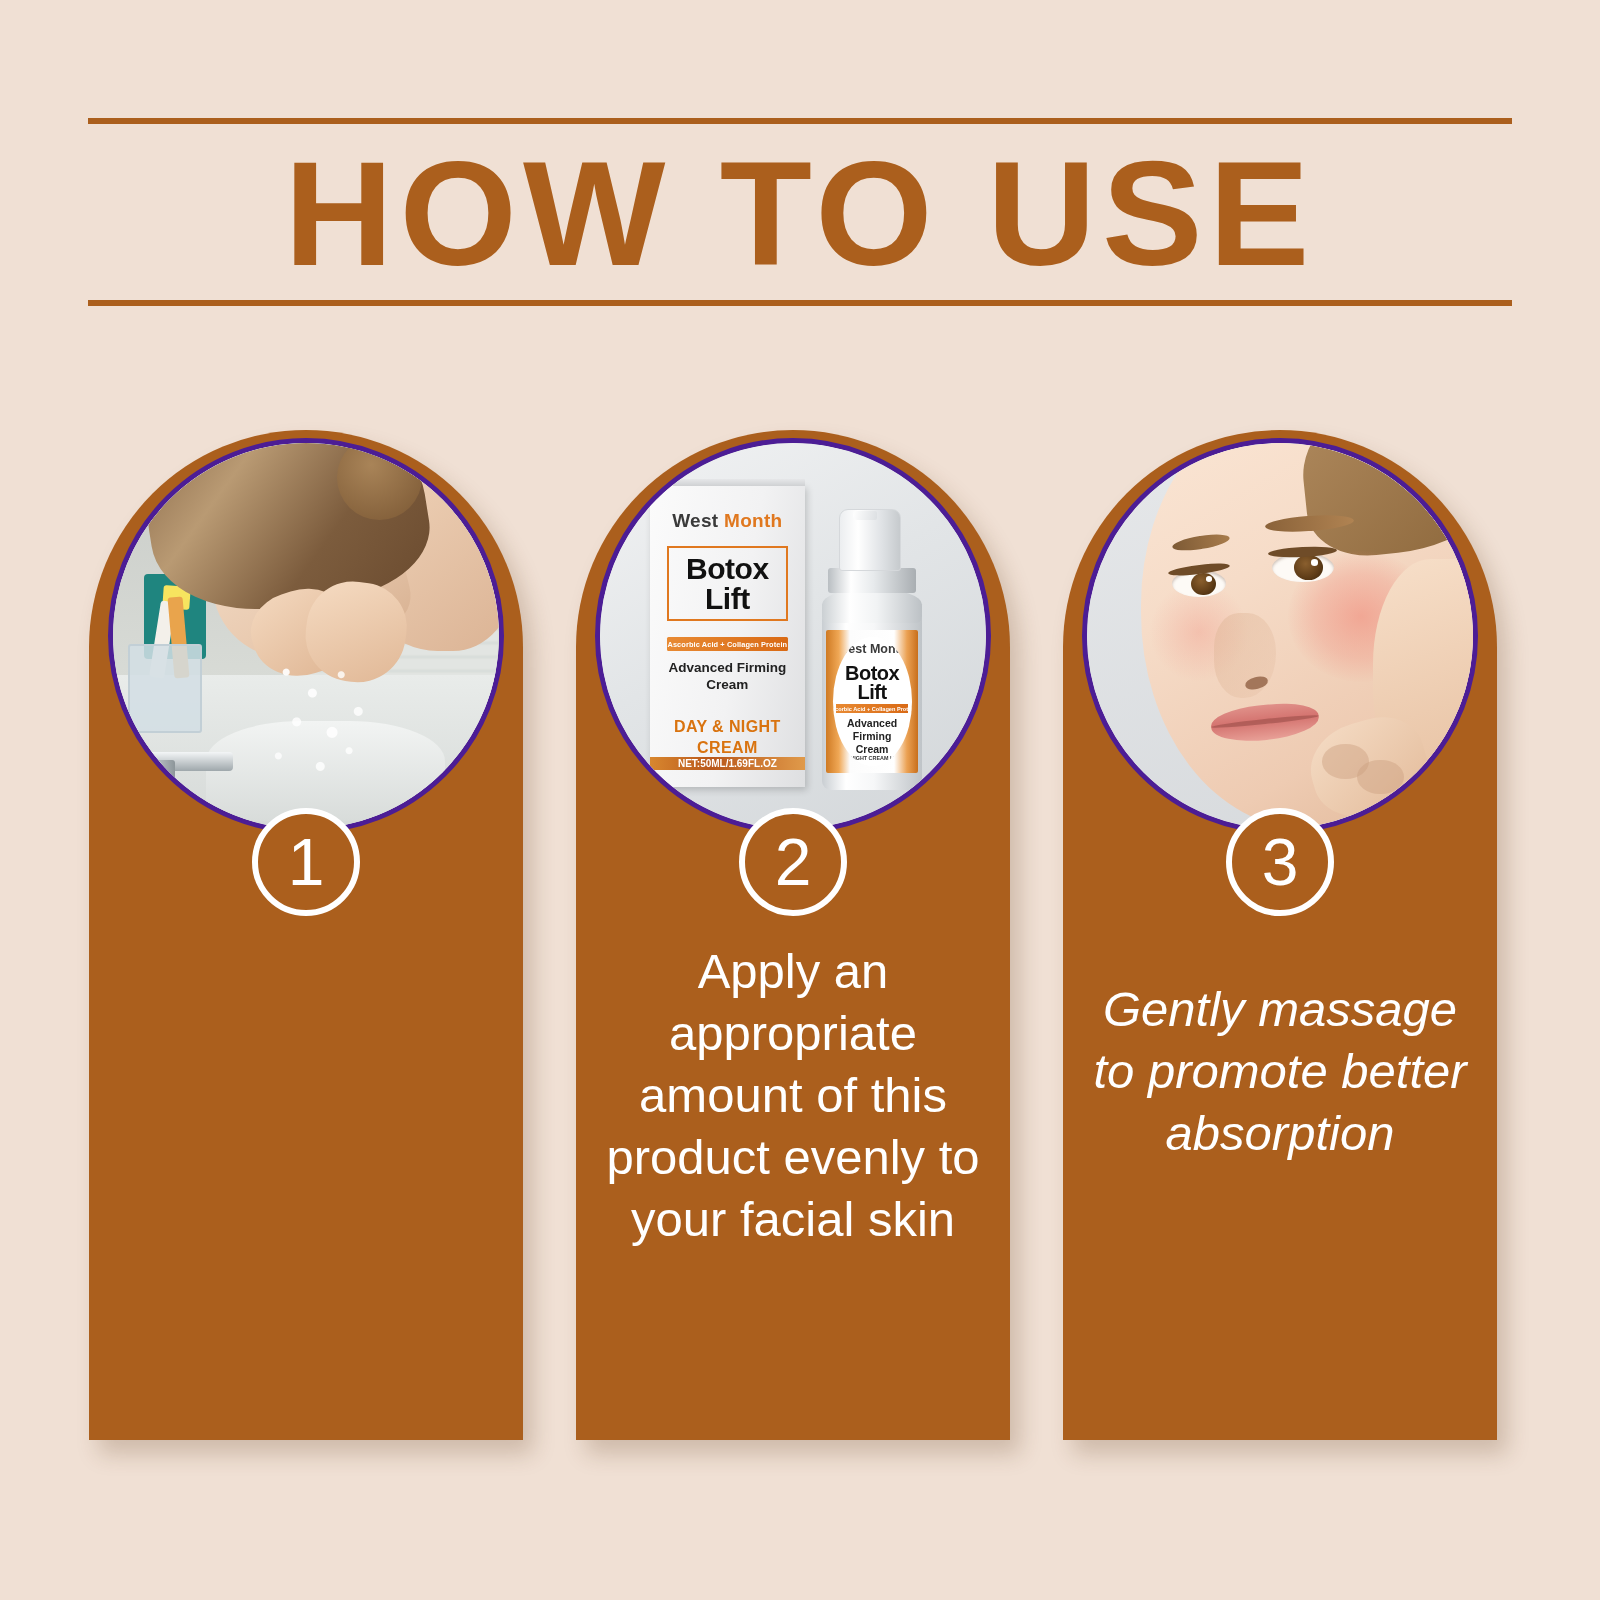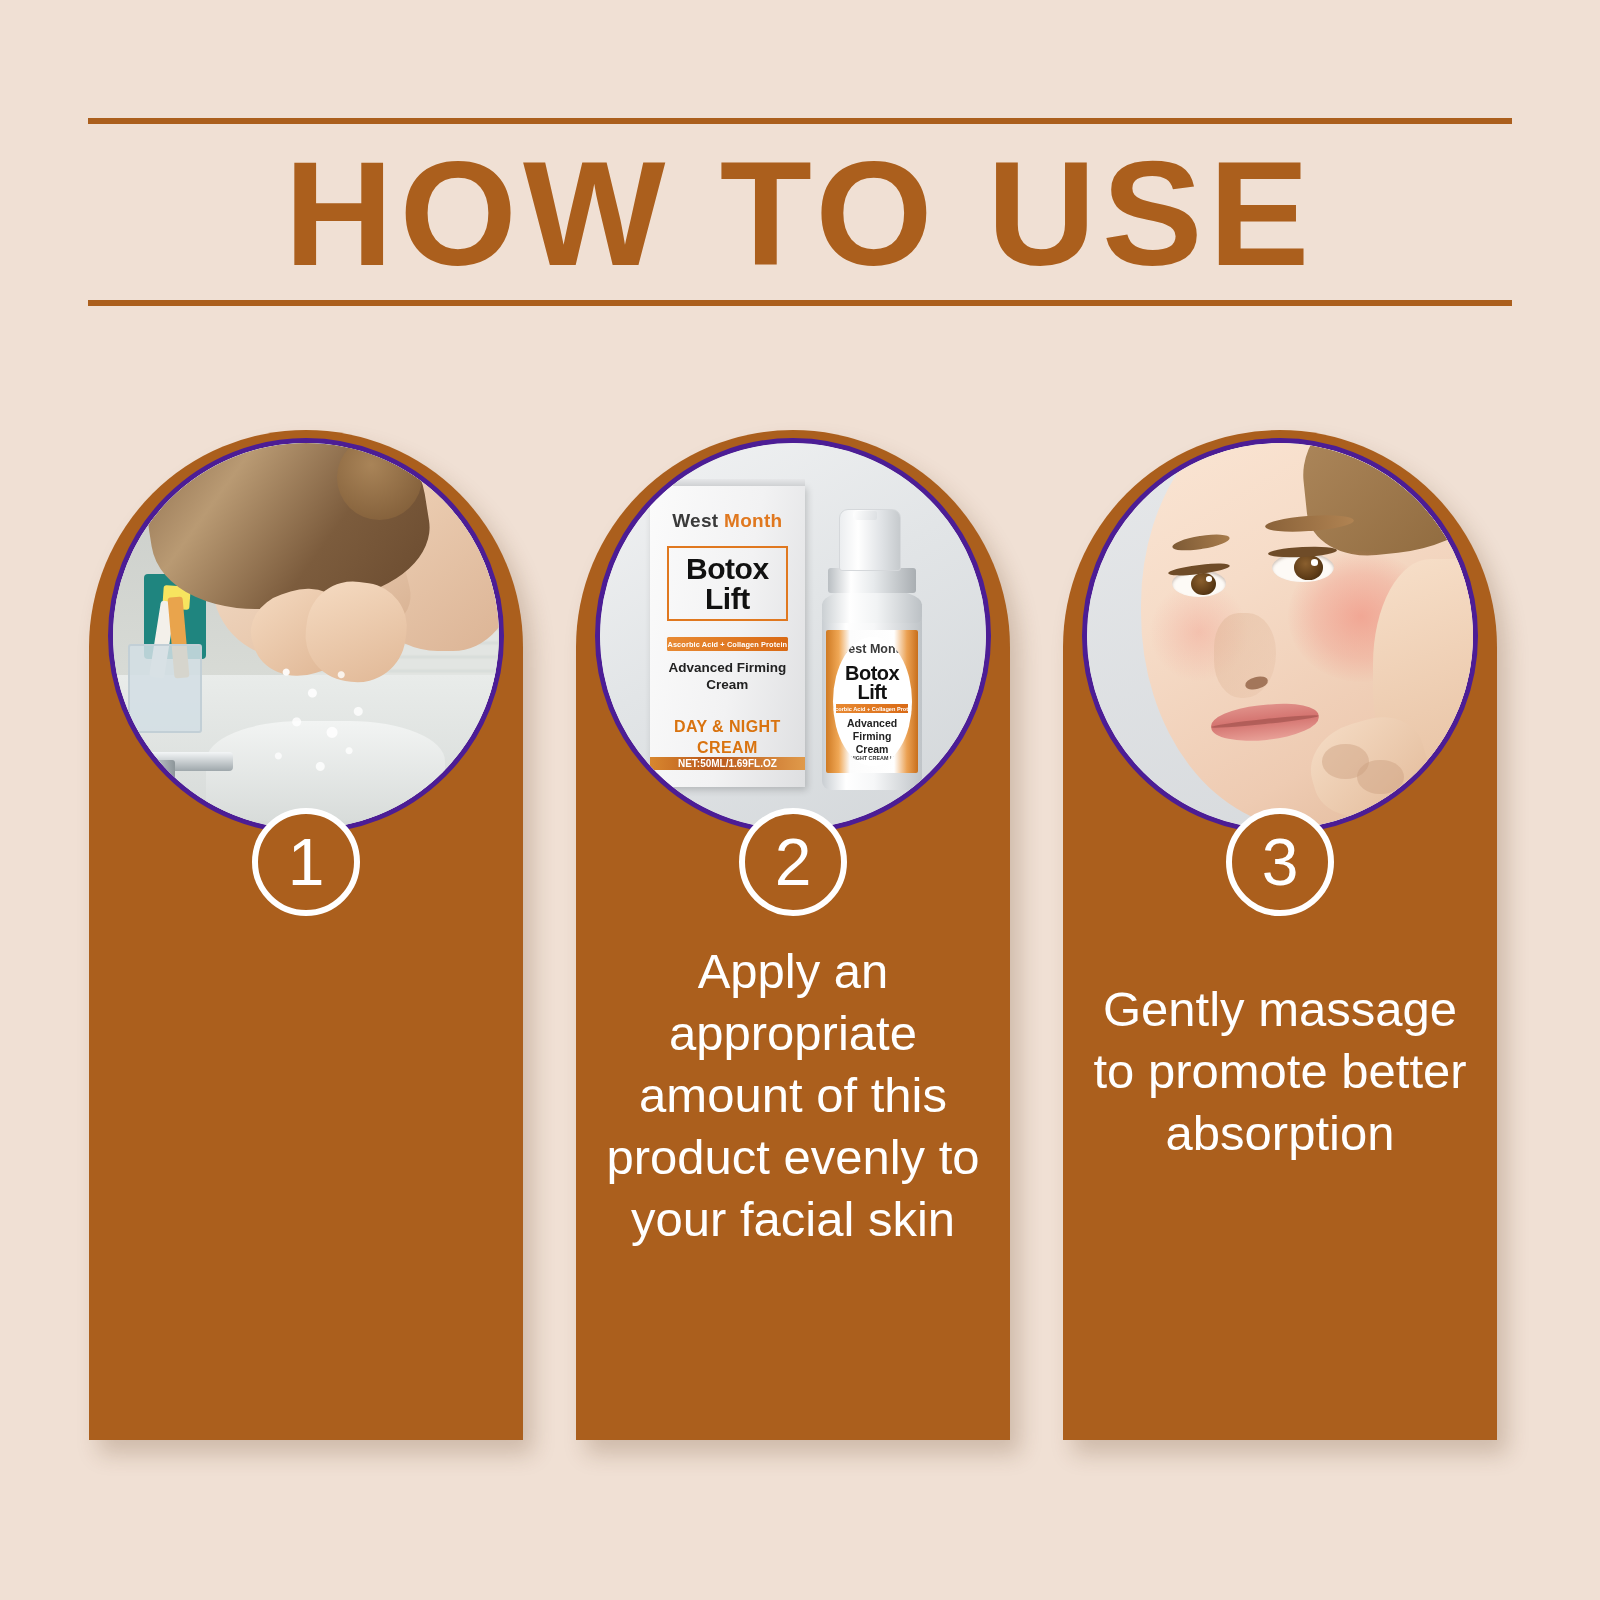--- a/index.html
+++ b/index.html
@@ -117,21 +117,21 @@
     right: 22px;
     top: 500px;
     color: #ffffff;
     font-size: 49px;
     line-height: 62px;
     font-weight: 300;
     text-align: center;
   }
   .card.c1 .caption { top: 578px; }
   .card.c2 .caption { top: 510px; }
-  .card.c3 .caption { top: 548px; }
+  .card.c3 .caption { top: 548px; font-style: italic; }
 
   
   .sc-wash { position:absolute; inset:0; background:#cfd4d2; }
   .sc-wash .wall      { position:absolute; left:0; top:0; width:100%; height:62%;
                         background:linear-gradient(180deg,#c9ccc8,#d8dbd6); }
   .sc-wash .tilewall  { position:absolute; left:46%; top:30%; width:54%; height:36%;
                         background:repeating-linear-gradient(0deg,#e4e7e4 0 12px,#d3d8d6 12px 14px),
                                    repeating-linear-gradient(90deg,#e4e7e4 0 14px,#d3d8d6 14px 16px);
                         opacity:.85; filter:blur(1px); }
   .sc-wash .counter   { position:absolute; left:0; bottom:0; width:100%; height:40%;

